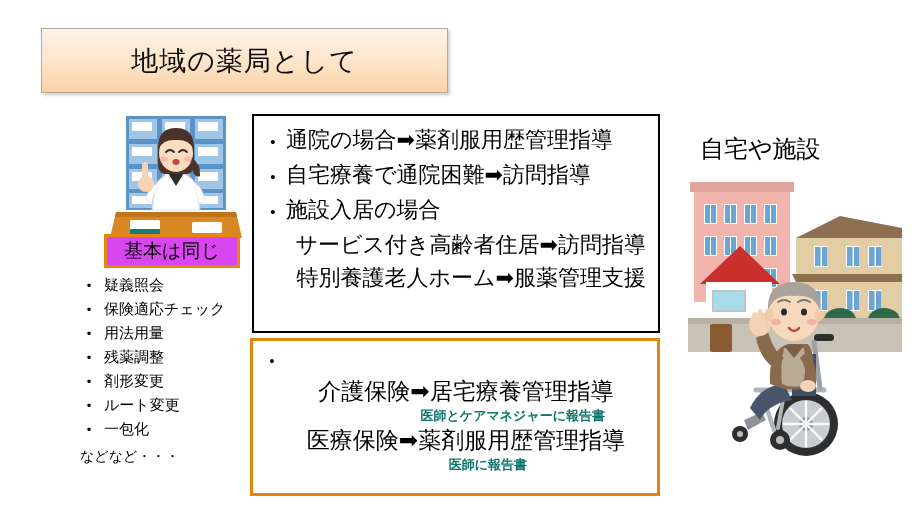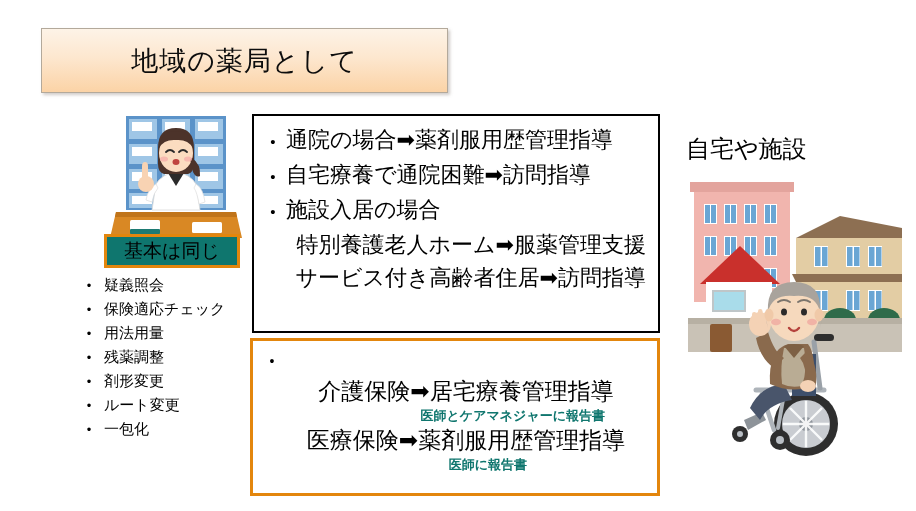--- a/index.html
+++ b/index.html
@@ -49,21 +49,21 @@
   #pharmacist-figure svg { display: block; }
 
   
   #basics-box {
     position: absolute;
     left: 104px;
     top: 234px;
     width: 136px;
     height: 34px;
     border: 3px solid #e3860d;
-    background: #0f766e;
+    background: #d946ef;
     box-sizing: border-box;
     display: flex;
     align-items: center;
     justify-content: center;
   }
   #basics-box .basics-text {
     font-size: 19px;
     white-space: nowrap;
   }
 
@@ -170,21 +170,21 @@
     text-align: right;
     padding-right: 46px;
   }
   #visit-box .note-line.note-short {
     padding-right: 124px;
   }
 
   
   #home-label {
     position: absolute;
-    left: 686px;
+    left: 700px;
     top: 133px;
     font-size: 24px;
     white-space: nowrap;
   }
   #home-figure {
     position: absolute;
     left: 688px;
     top: 172px;
     width: 214px;
     height: 325px;
@@ -290,37 +290,38 @@
     <span class="label">剤形変更</span>
   </div>
   <div class="row">
     <span class="bullet">•</span>
     <span class="label">ルート変更</span>
   </div>
   <div class="row">
     <span class="bullet">•</span>
     <span class="label">一包化</span>
   </div>
+  <div class="etc">などなど・・・</div>
 </div>
 
 <div id="main-box">
   <div class="bullet-line">
     <span class="bullet">•</span>
     <span>通院の場合➡薬剤服用歴管理指導</span>
   </div>
   <div class="bullet-line">
     <span class="bullet">•</span>
     <span>自宅療養で通院困難➡訪問指導</span>
   </div>
   <div class="bullet-line">
     <span class="bullet">•</span>
     <span>施設入居の場合</span>
   </div>
+  <div class="sub-line">サービス付き高齢者住居➡訪問指導</div>
   <div class="sub-line">特別養護老人ホーム➡服薬管理支援</div>
-  <div class="sub-line">サービス付き高齢者住居➡訪問指導</div>
 </div>
 
 <div id="visit-box">
   <div class="bullet-line">
     <span class="bullet">•</span>
   </div>
   <div class="sub-line">介護保険➡居宅療養管理指導</div>
   <div class="note-line">医師とケアマネジャーに報告書</div>
   <div class="sub-line">医療保険➡薬剤服用歴管理指導</div>
   <div class="note-line note-short">医師に報告書</div>

